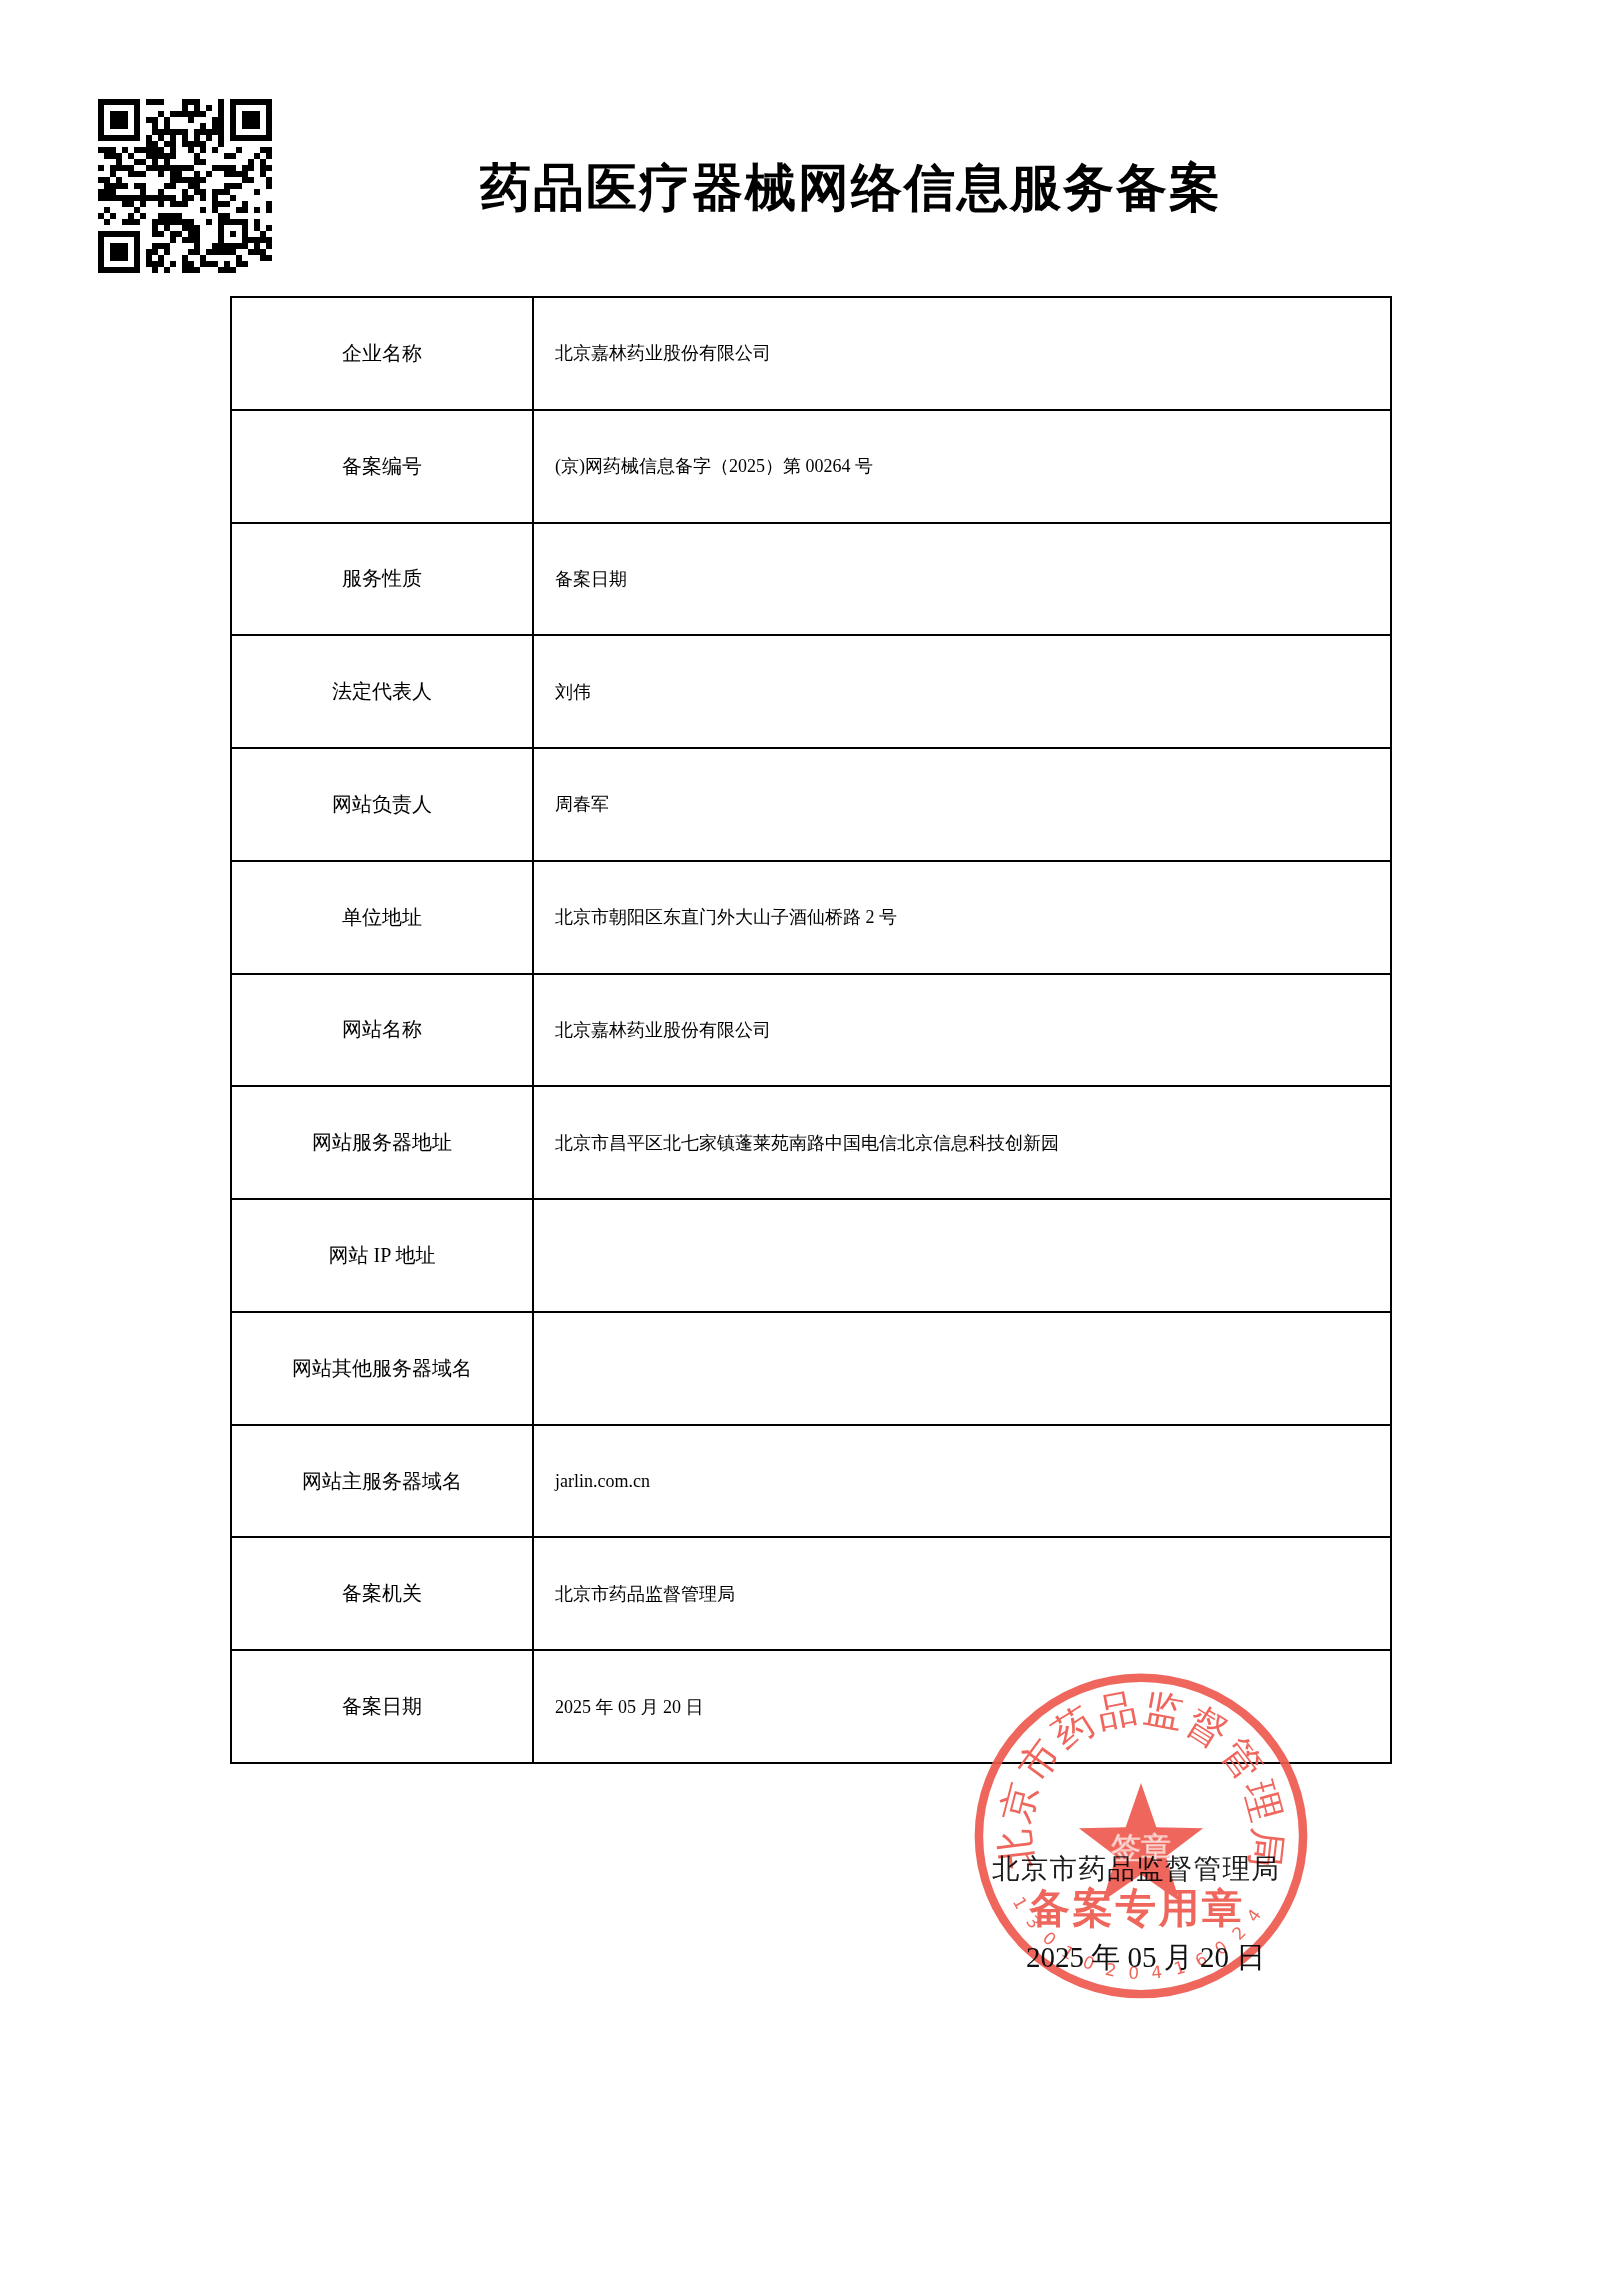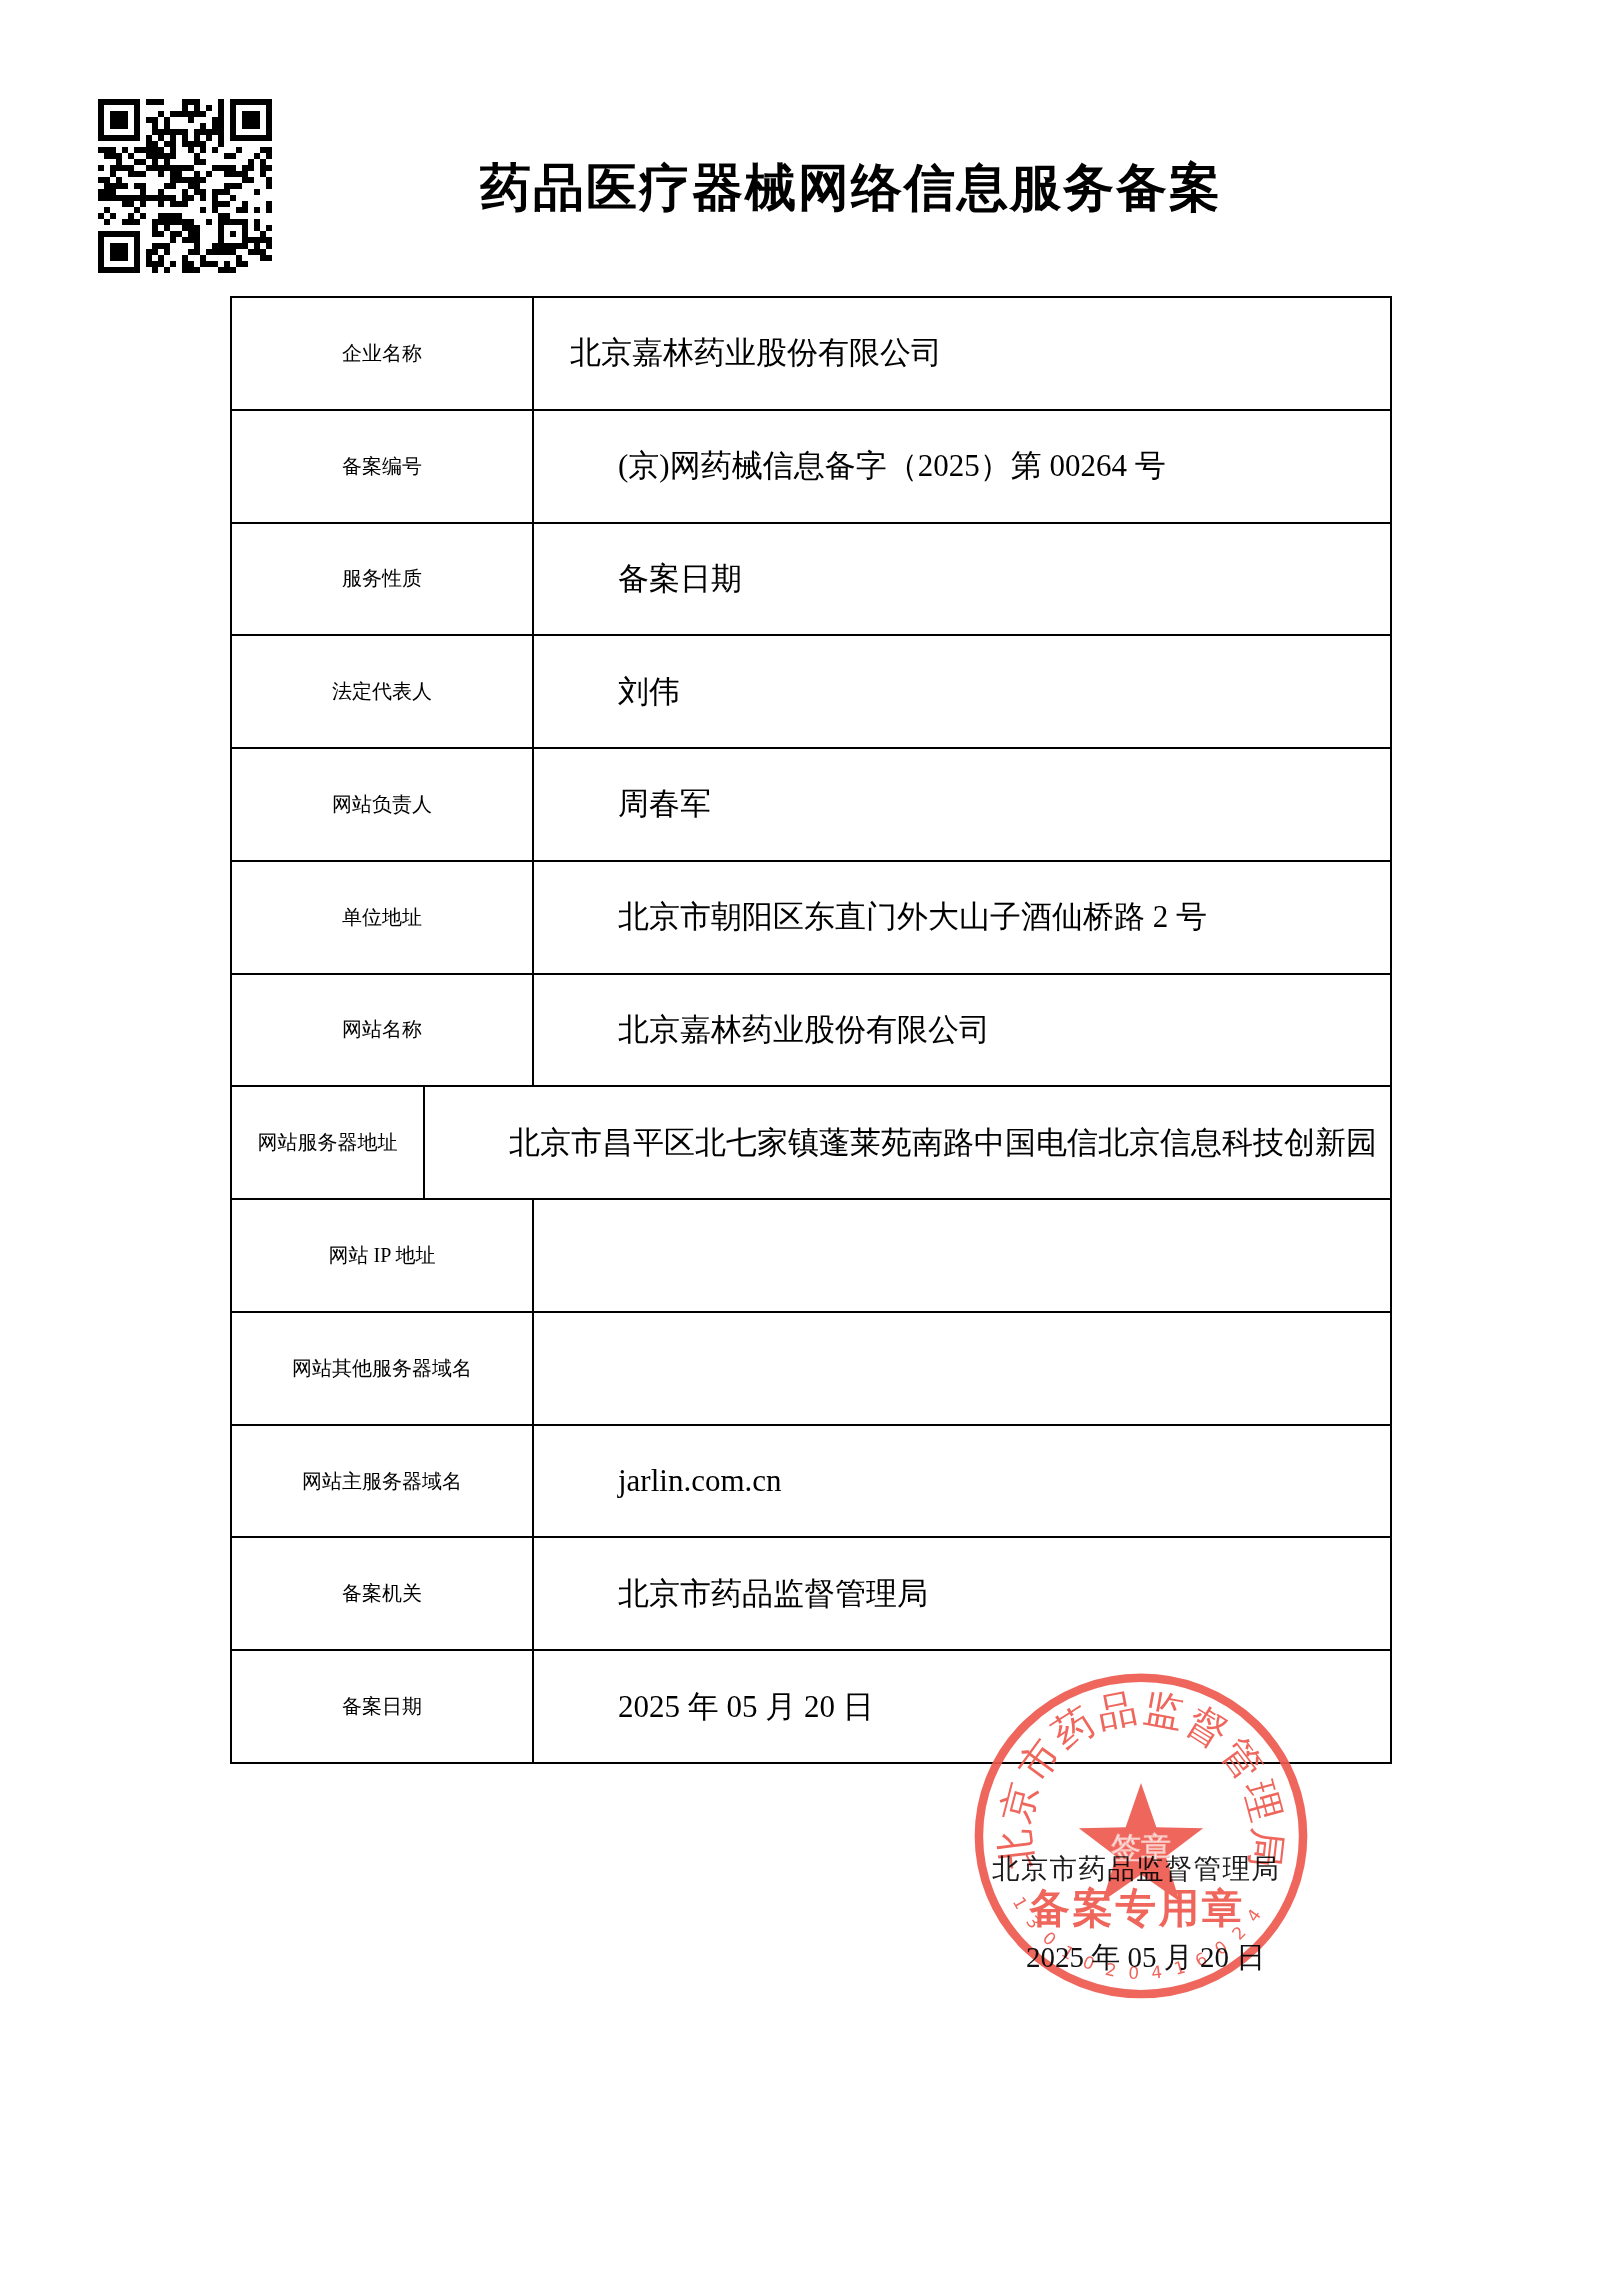--- a/index.html
+++ b/index.html
@@ -35,38 +35,38 @@
     border:2.6px solid #000;
     box-sizing:border-box;
     display:flex;
     flex-direction:column;
   }
   .t-row{
     flex:1 1 0;
     display:flex;
     align-items:stretch;
   }
-  .t-row + .t-row{ border-top:2.6px solid #000;gap:48px; }
+  .t-row + .t-row{ border-top:2.6px solid #000; }
   .t-label{
     width:302px;
     border-right:2px solid #000;
     display:flex;
     align-items:center;
     justify-content:center;
     font-size:20px;
     text-align:center;
     padding:0 5.2px;
     box-sizing:border-box;
   }
   .t-value{
     flex:1;
     display:flex;
     align-items:center;
-    font-size:31px;
-    padding-left:36px;
+    font-size:18px;
+    padding-left:21px;
     padding-right:13px;
     box-sizing:border-box;
     white-space:nowrap;
   }
   .stamp-svg{
     position:absolute;
     left:958px; top:1651px;
     width:366px; height:366px;
     opacity:0.92;
   }

